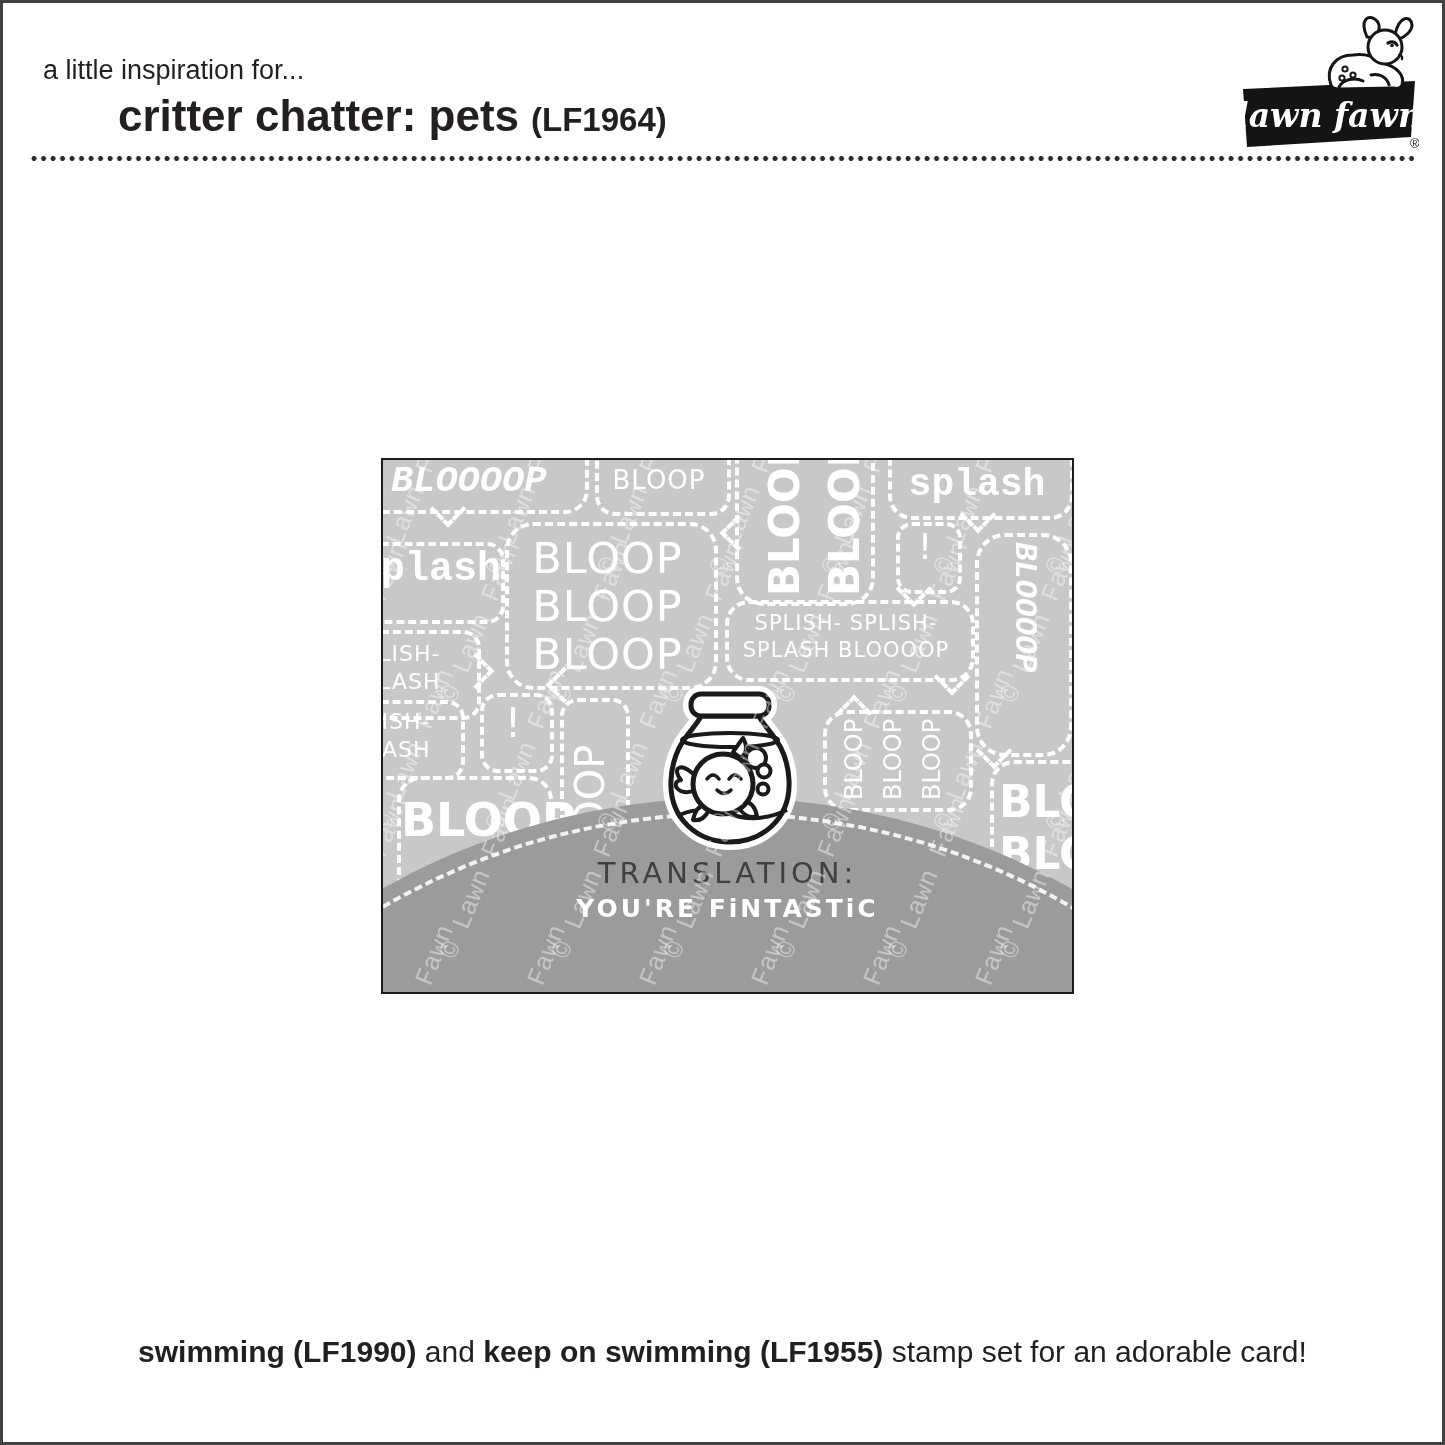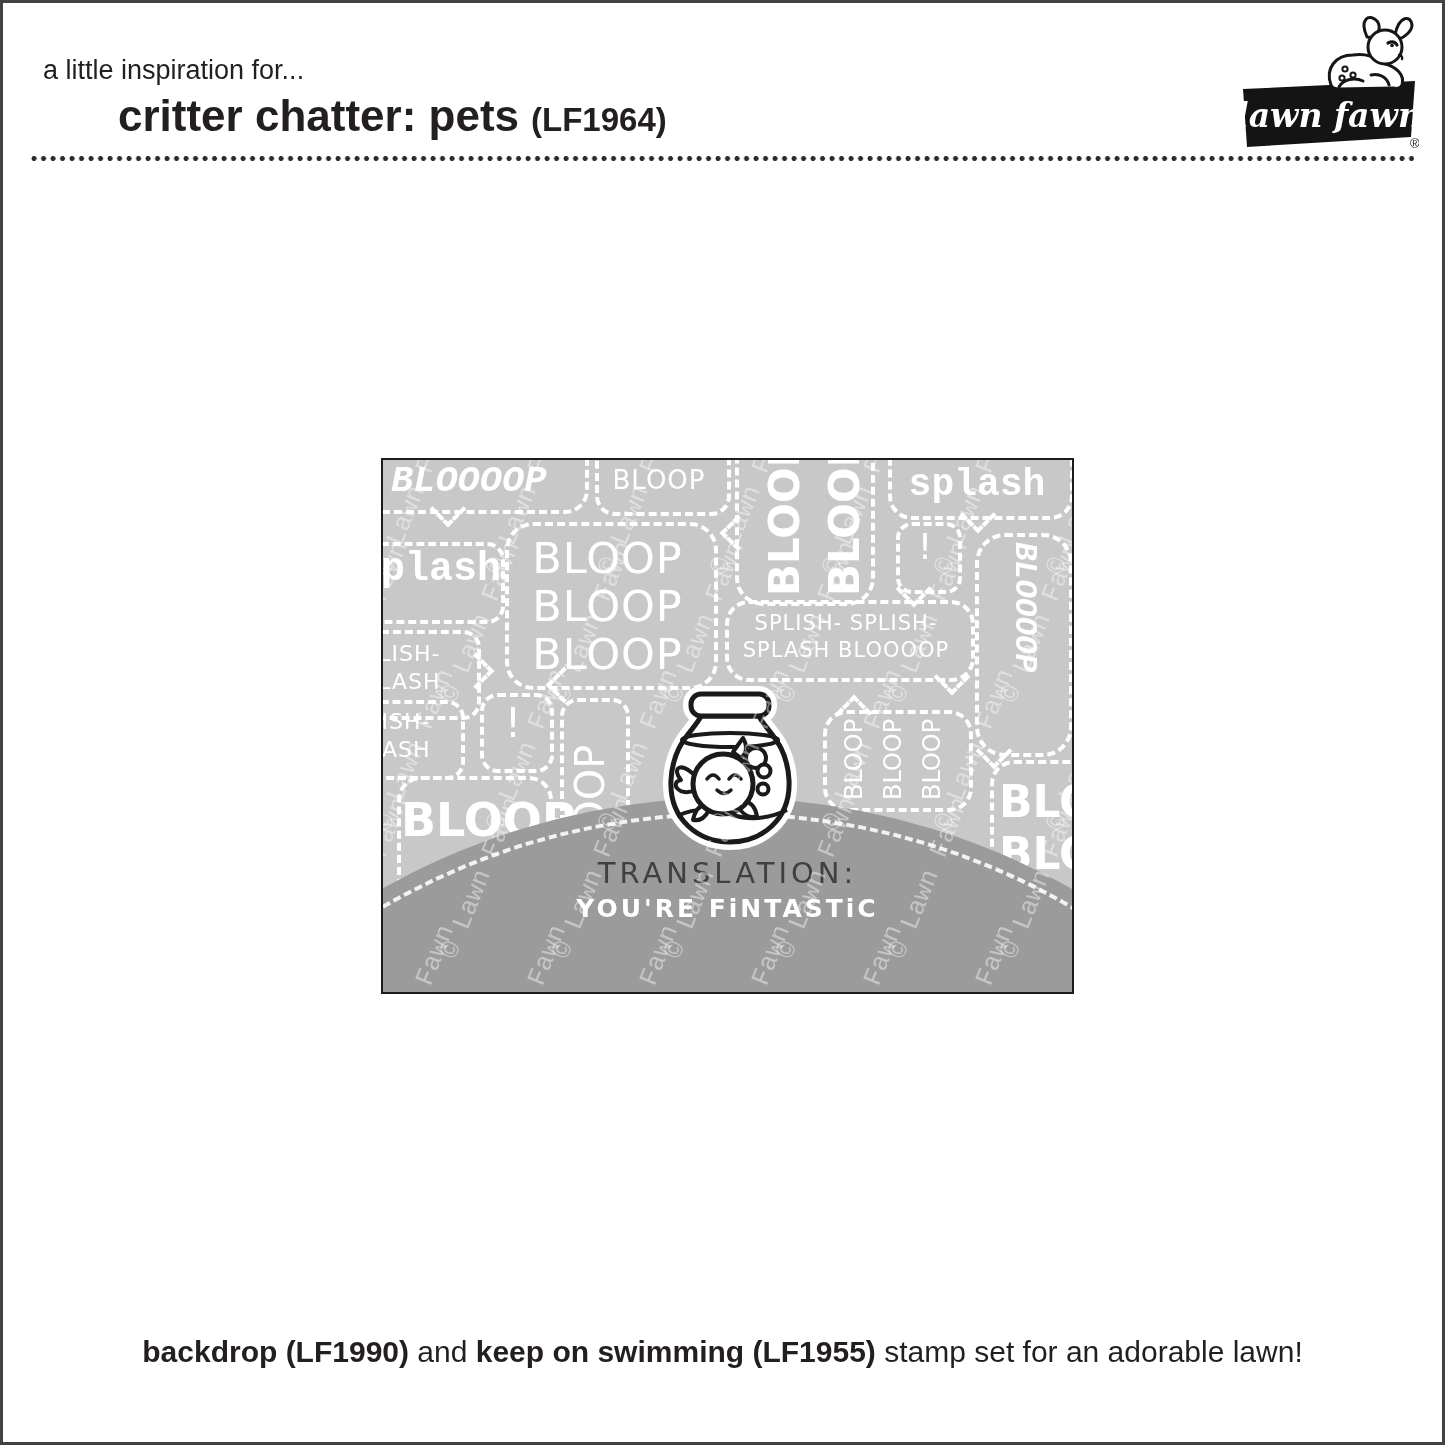--- a/index.html
+++ b/index.html
@@ -221,16 +221,16 @@
         <span style="left: 98px; top: 620px;">© Lawn Fawn</span>
         <span style="left: 210px; top: 620px;">© Lawn Fawn</span>
         <span style="left: 322px; top: 620px;">© Lawn Fawn</span>
         <span style="left: 434px; top: 620px;">© Lawn Fawn</span>
         <span style="left: 546px; top: 620px;">© Lawn Fawn</span>
         <span style="left: 658px; top: 620px;">© Lawn Fawn</span>
       </div>
   </div>
 
   <div class="caption">
-    <div><span class="b">backdrop (LF1990)</span><span> and </span><span class="b">keep on swimming (LF1955)</span><span> stamp set for an adorable  lawn!</span></div>
+    <div><span class="b">swimming (LF1990)</span><span> and </span><span class="b">keep on swimming (LF1955)</span><span> stamp set for an adorable  card!</span></div>
   </div>
 
 </div>
 
 </body></html>

